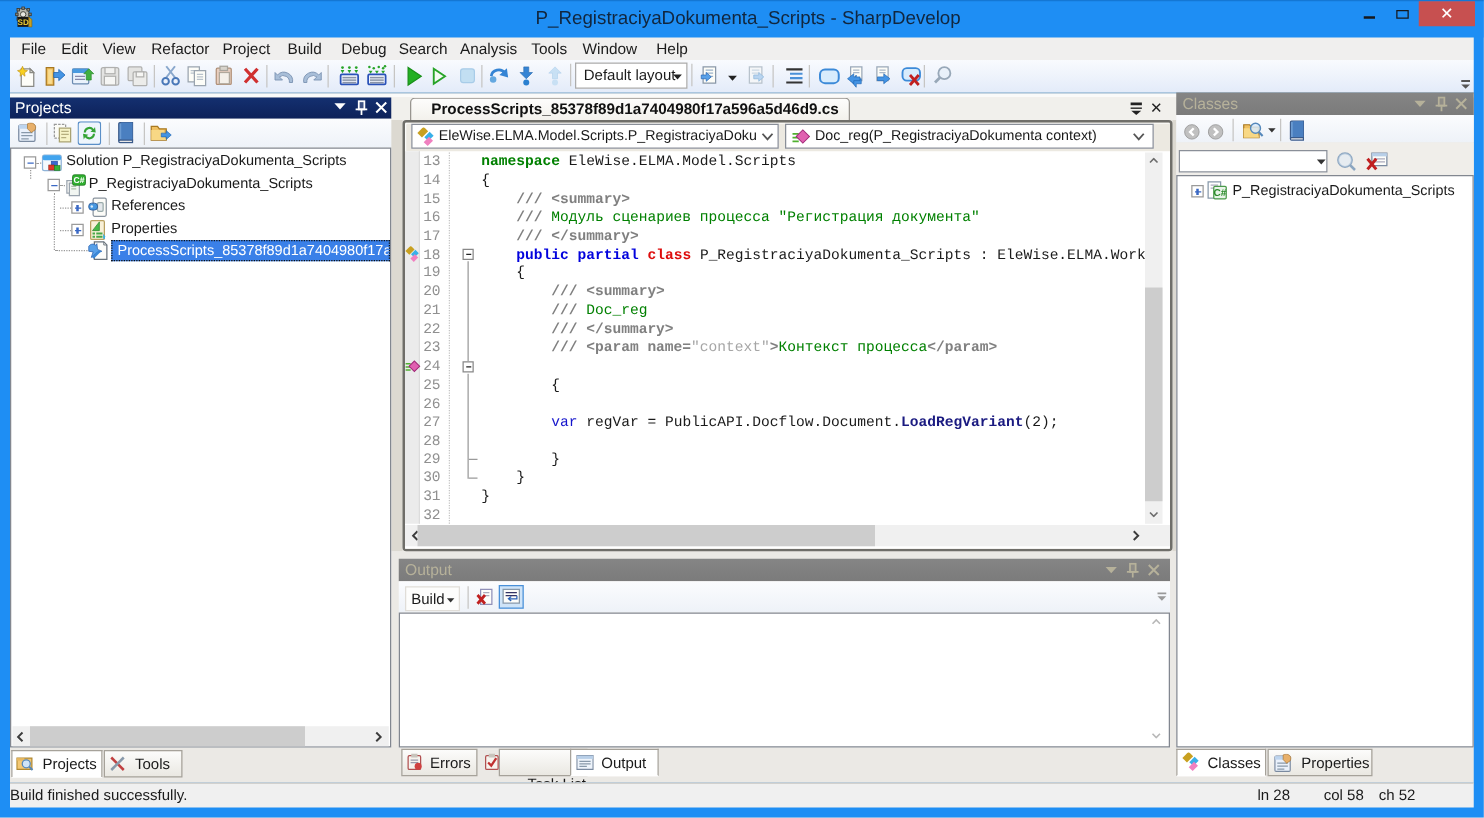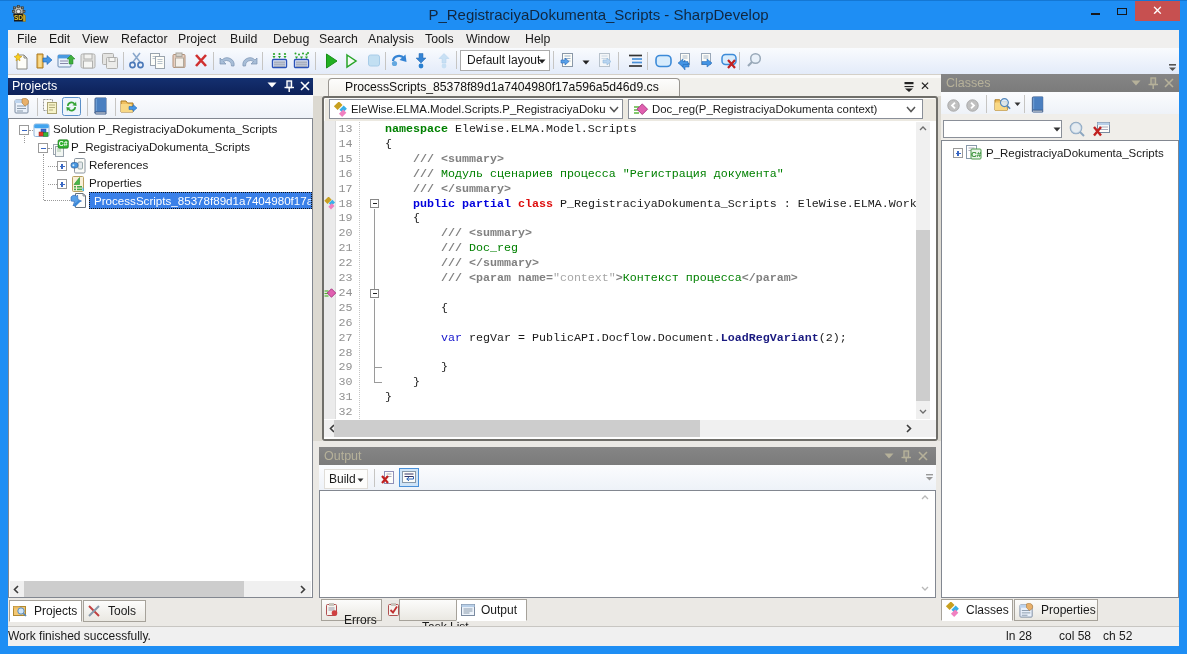--- a/index.html
+++ b/index.html
@@ -295,21 +295,21 @@
 <div class="tsep a" style="left:553px;top:51px"></div>
 
 <div class="a" id="workspace"></div>
 <div class="a" style="left:8px;top:75px;width:1171px;height:3px;background:#fafaf9"></div>
 <div class="a" style="left:313px;top:78px;width:628px;height:18px;background:#f1f0ec"></div>
 <div class="a" style="left:313px;top:96px;width:9px;height:345px;background:#dcd9d1"></div>
 <div class="a" style="left:938px;top:96px;width:3px;height:345px;background:#dcd9d1"></div>
 <div class="a" style="left:313px;top:441px;width:628px;height:6px;background:#ebe9e5"></div>
 
 <div class="a" style="left:328px;top:78px;width:352px;height:18px;background:linear-gradient(#fdfdfc,#f3f1ec);border:1px solid #989590;border-bottom:none;border-radius:4px 4px 0 0"></div>
-<div class="a" style="left:345px;top:80px;font-size:12.2px;font-weight:normal;color:#111">ProcessScripts_85378f89d1a7404980f17a596a5d46d9.cs</div>
+<div class="a" style="left:345px;top:80px;font-size:12.2px;font-weight:bold;color:#111">ProcessScripts_85378f89d1a7404980f17a596a5d46d9.cs</div>
 <div class="a" style="left:904px;top:80px;width:10px;height:12px"><svg width="10" height="12" viewBox="0 0 10 12">
       <rect x="0.5" y="2" width="9" height="2.2" fill="#222"></rect>
       <rect x="0.5" y="6" width="9" height="1.1" fill="#222"></rect>
       <path d="M1 8.5 L9 8.5 5 12 Z" fill="#222"></path>
     </svg></div>
 <div class="a" style="left:920px;top:79px;font-size:12px;color:#222">✕</div>
 
 <div class="a" style="left:322px;top:96px;width:616px;height:345px;border:2px solid #6f6e69;border-radius:3px;background:#ece9e1;box-shadow:inset 1px 1px 0 #fbfbf9"></div>
 
 <div class="a" style="left:329px;top:99px;width:294px;height:20px;background:#fff;border:1px solid #8a8f98"></div>
@@ -589,21 +589,21 @@
     <path d="M12.5 6.5 L12.5 9 6 9 M8 7.2 L5.7 9 8 10.8" stroke="#2a62b8" fill="none"></path>
   </svg>
 <div class="a white" style="left:319px;top:490px;width:617px;height:108px"></div>
 <svg class="a" style="left:921px;top:495px" width="8" height="5" viewBox="0 0 8 5">
     <path d="M1 4 L4 1 7 4" fill="none" stroke="#b8b8b8" stroke-width="1.3"></path>
   </svg>
 <svg class="a" style="left:921px;top:586px" width="8" height="5" viewBox="0 0 8 5">
     <path d="M1 1 L4 4 7 1" fill="none" stroke="#b8b8b8" stroke-width="1.3"></path>
   </svg>
 
-<div class="btab" style="left:321px;top:599px;width:61px;padding:13px 0 0 22px">Errors</div>
+<div class="btab" style="left:321px;top:599px;width:61px;padding:3px 0 0 22px">Errors</div>
 <div class="btab" style="left:399px;top:599px;width:71px;padding:20px 0 0 22px">Task List</div>
 <div class="btab on" style="left:456px;top:599px;width:71px;padding:3px 0 0 24px">Output</div>
 <svg class="a" width="14" height="15" viewBox="0 0 14 15" style="left:325px;top:602px">
     <rect x="1.5" y="2.5" width="10" height="11" rx="1" fill="#f6f3ee" stroke="#b05050"></rect>
     <rect x="4" y="1" width="5" height="3" fill="#c8c4bc"></rect>
     <line x1="3.5" y1="6" x2="9.5" y2="6" stroke="#99a"></line>
     <line x1="3.5" y1="8" x2="9.5" y2="8" stroke="#99a"></line>
     <circle cx="9.5" cy="11" r="2.8" fill="#d04040"></circle>
   </svg>
 <svg class="a" width="14" height="15" viewBox="0 0 14 15" style="left:387px;top:602px">
@@ -707,16 +707,16 @@
 <svg class="a" style="left:1168px;top:63px" width="9" height="9" viewBox="0 0 9 9">
     <rect x="1" y="1" width="7" height="1.6" fill="#555"></rect>
     <path d="M1 4.5 L8 4.5 4.5 8 Z" fill="#555"></path>
   </svg>
 <svg class="a" style="left:925px;top:473px" width="9" height="9" viewBox="0 0 9 9">
     <rect x="1" y="1" width="7" height="1.4" fill="#999"></rect>
     <path d="M1 4 L8 4 4.5 7.5 Z" fill="#999"></path>
   </svg>
 
 <div class="a" id="statusbar"></div>
-<div class="a" style="left:8px;top:629px;font-size:12px">Work finished successfully.</div>
+<div class="a" style="left:8px;top:629px;font-size:12px">Build finished successfully.</div>
 <div class="a" style="left:1006px;top:629px;font-size:12px">ln 28</div>
 <div class="a" style="left:1059px;top:629px;font-size:12px">col 58</div>
 <div class="a" style="left:1103px;top:629px;font-size:12px">ch 52</div>
 
 </body></html>

